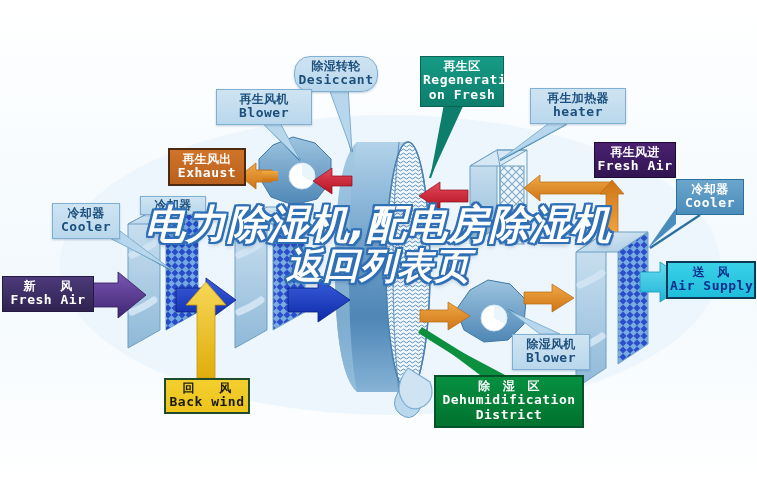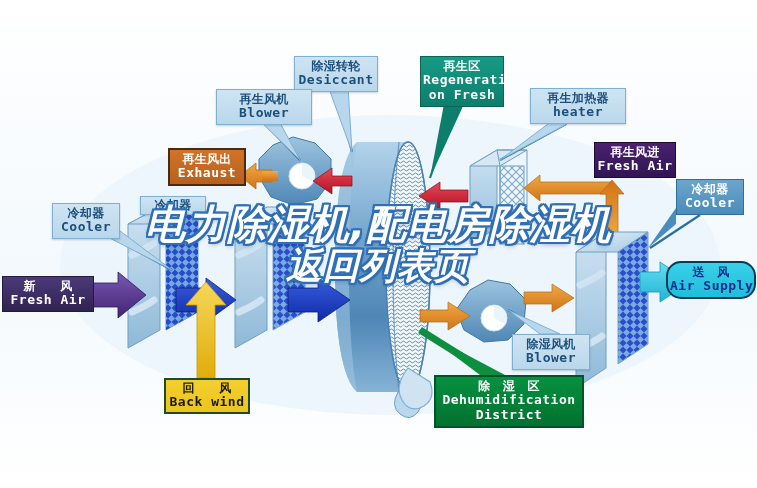--- a/index.html
+++ b/index.html
@@ -354,21 +354,21 @@
       <path d="M556 118 L578 118 L500 160 Z" fill="#b9d7ec" stroke="#7fb0d2" stroke-width="1"></path>
       <path d="M676 208 L676 224 L648 248 Z" fill="#4a8cbb"></path>
       <path d="M96 231 L120 231 L172 270 Z" fill="#b9d7ec" stroke="#7fb0d2" stroke-width="1"></path>
       <path d="M540 334 L560 334 L508 310 Z" fill="#b9d7ec" stroke="#7fb0d2" stroke-width="1"></path>
       <path d="M480 375 L505 375 L420 330 Z" fill="#0c8f3e"></path>
     </g>
   </svg>
 
   <div class="wm" style="left:394px; top:322px;">xt</div>
 
-  <div class="label lb-blue" style="left:294px; top:56px; width:84px; padding:3px 2px;">
+  <div class="label lb-blue" style="left:294px; top:56px; width:84px; padding:3px 2px;border-radius:16px;">
     <span class="cn">除湿转轮</span>
     <span class="en">Desiccant</span>
   </div>
 
   <div class="label lb-blue" style="left:216px; top:89px; width:96px; padding:3px 2px;">
     <span class="cn">再生风机</span>
     <span class="en">Blower</span>
   </div>
 
   <div class="label lb-teal" style="left:420px; top:56px; width:84px; padding:3px 2px;">
@@ -404,21 +404,21 @@
 
   <div class="label lb-blue" style="left:140px; top:196px; width:66px; padding:2px 2px;">
     <span class="cn">冷却器</span>
   </div>
 
   <div class="label lb-purple2" style="left:2px; top:276px; width:92px; padding:3px 2px;text-align:center;">
     <span class="cn">新　　风</span>
     <span class="en">Fresh Air</span>
   </div>
 
-  <div class="label lb-cyan" style="left:666px; top:261px; width:90px; padding:3px 2px;border-radius:15px;">
+  <div class="label lb-cyan" style="left:666px; top:261px; width:90px; padding:3px 2px;">
     <span class="cn">送　风</span>
     <span class="en">Air Supply</span>
   </div>
 
   <div class="label lb-blue" style="left:512px; top:334px; width:78px; padding:3px 10px;">
     <span class="cn">除湿风机</span>
     <span class="en">Blower</span>
   </div>
 
   <div class="label lb-yellow" style="left:164px; top:378px; width:86px; padding:2px 2px;">

